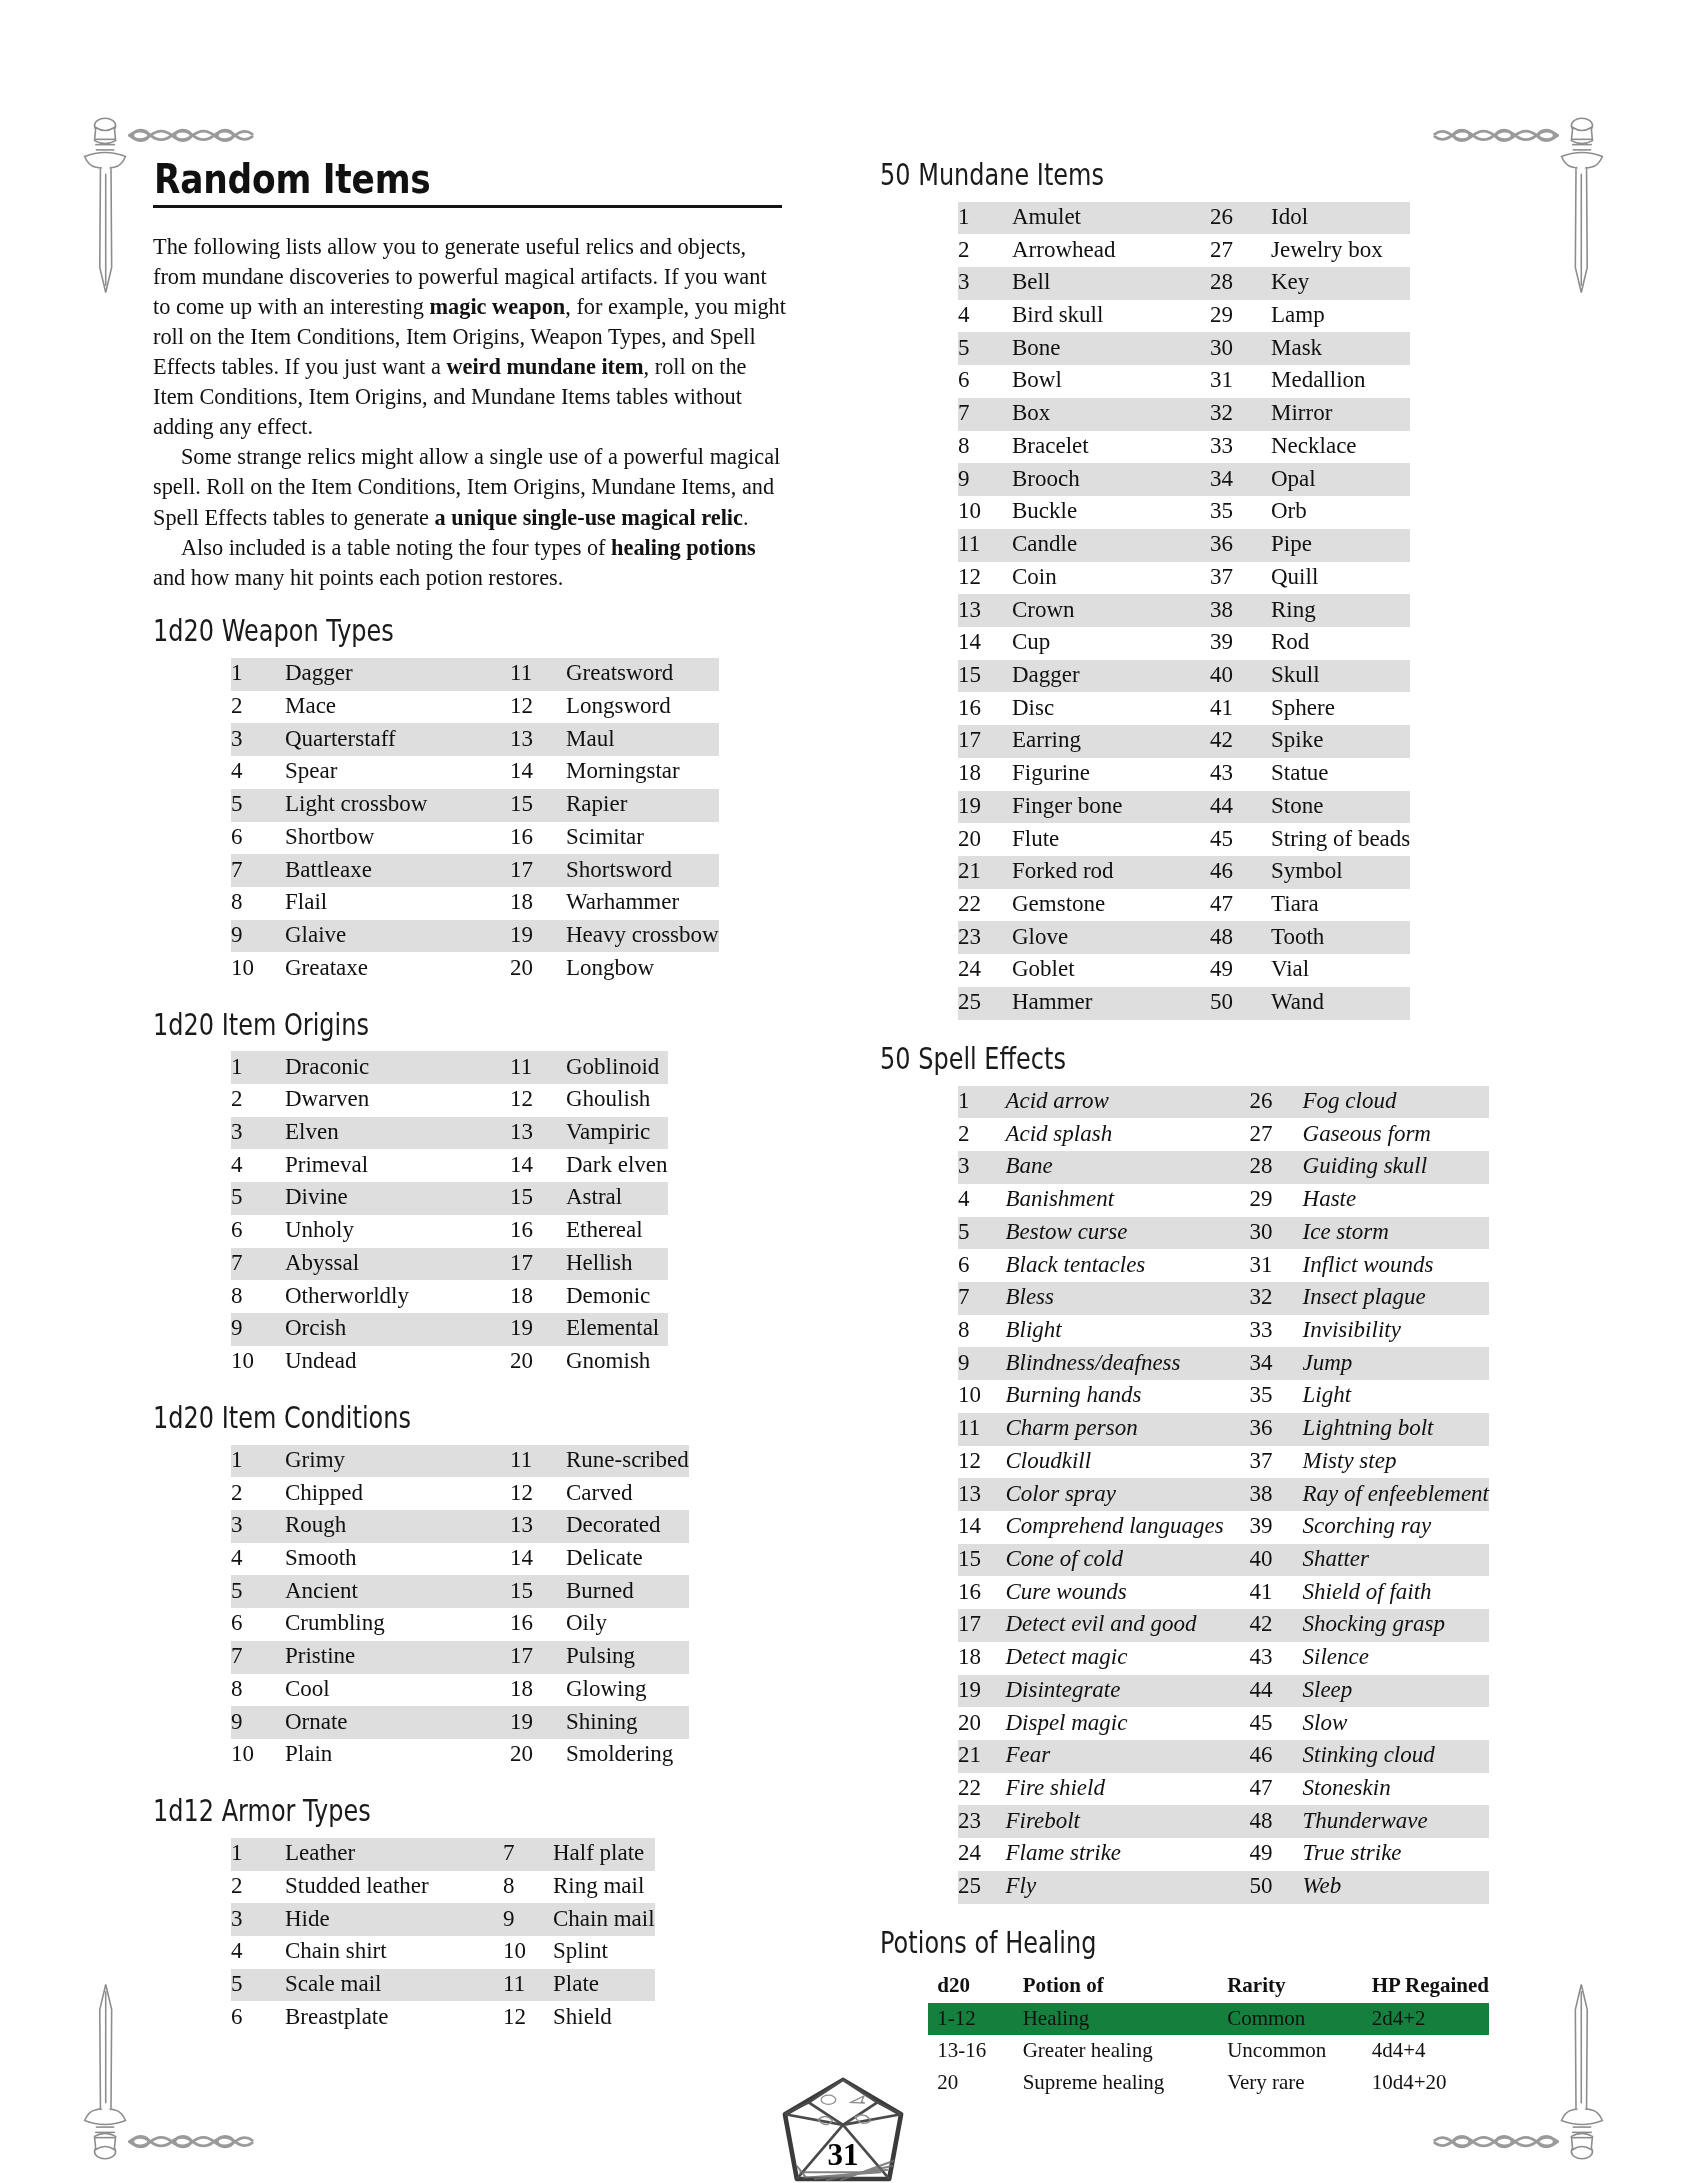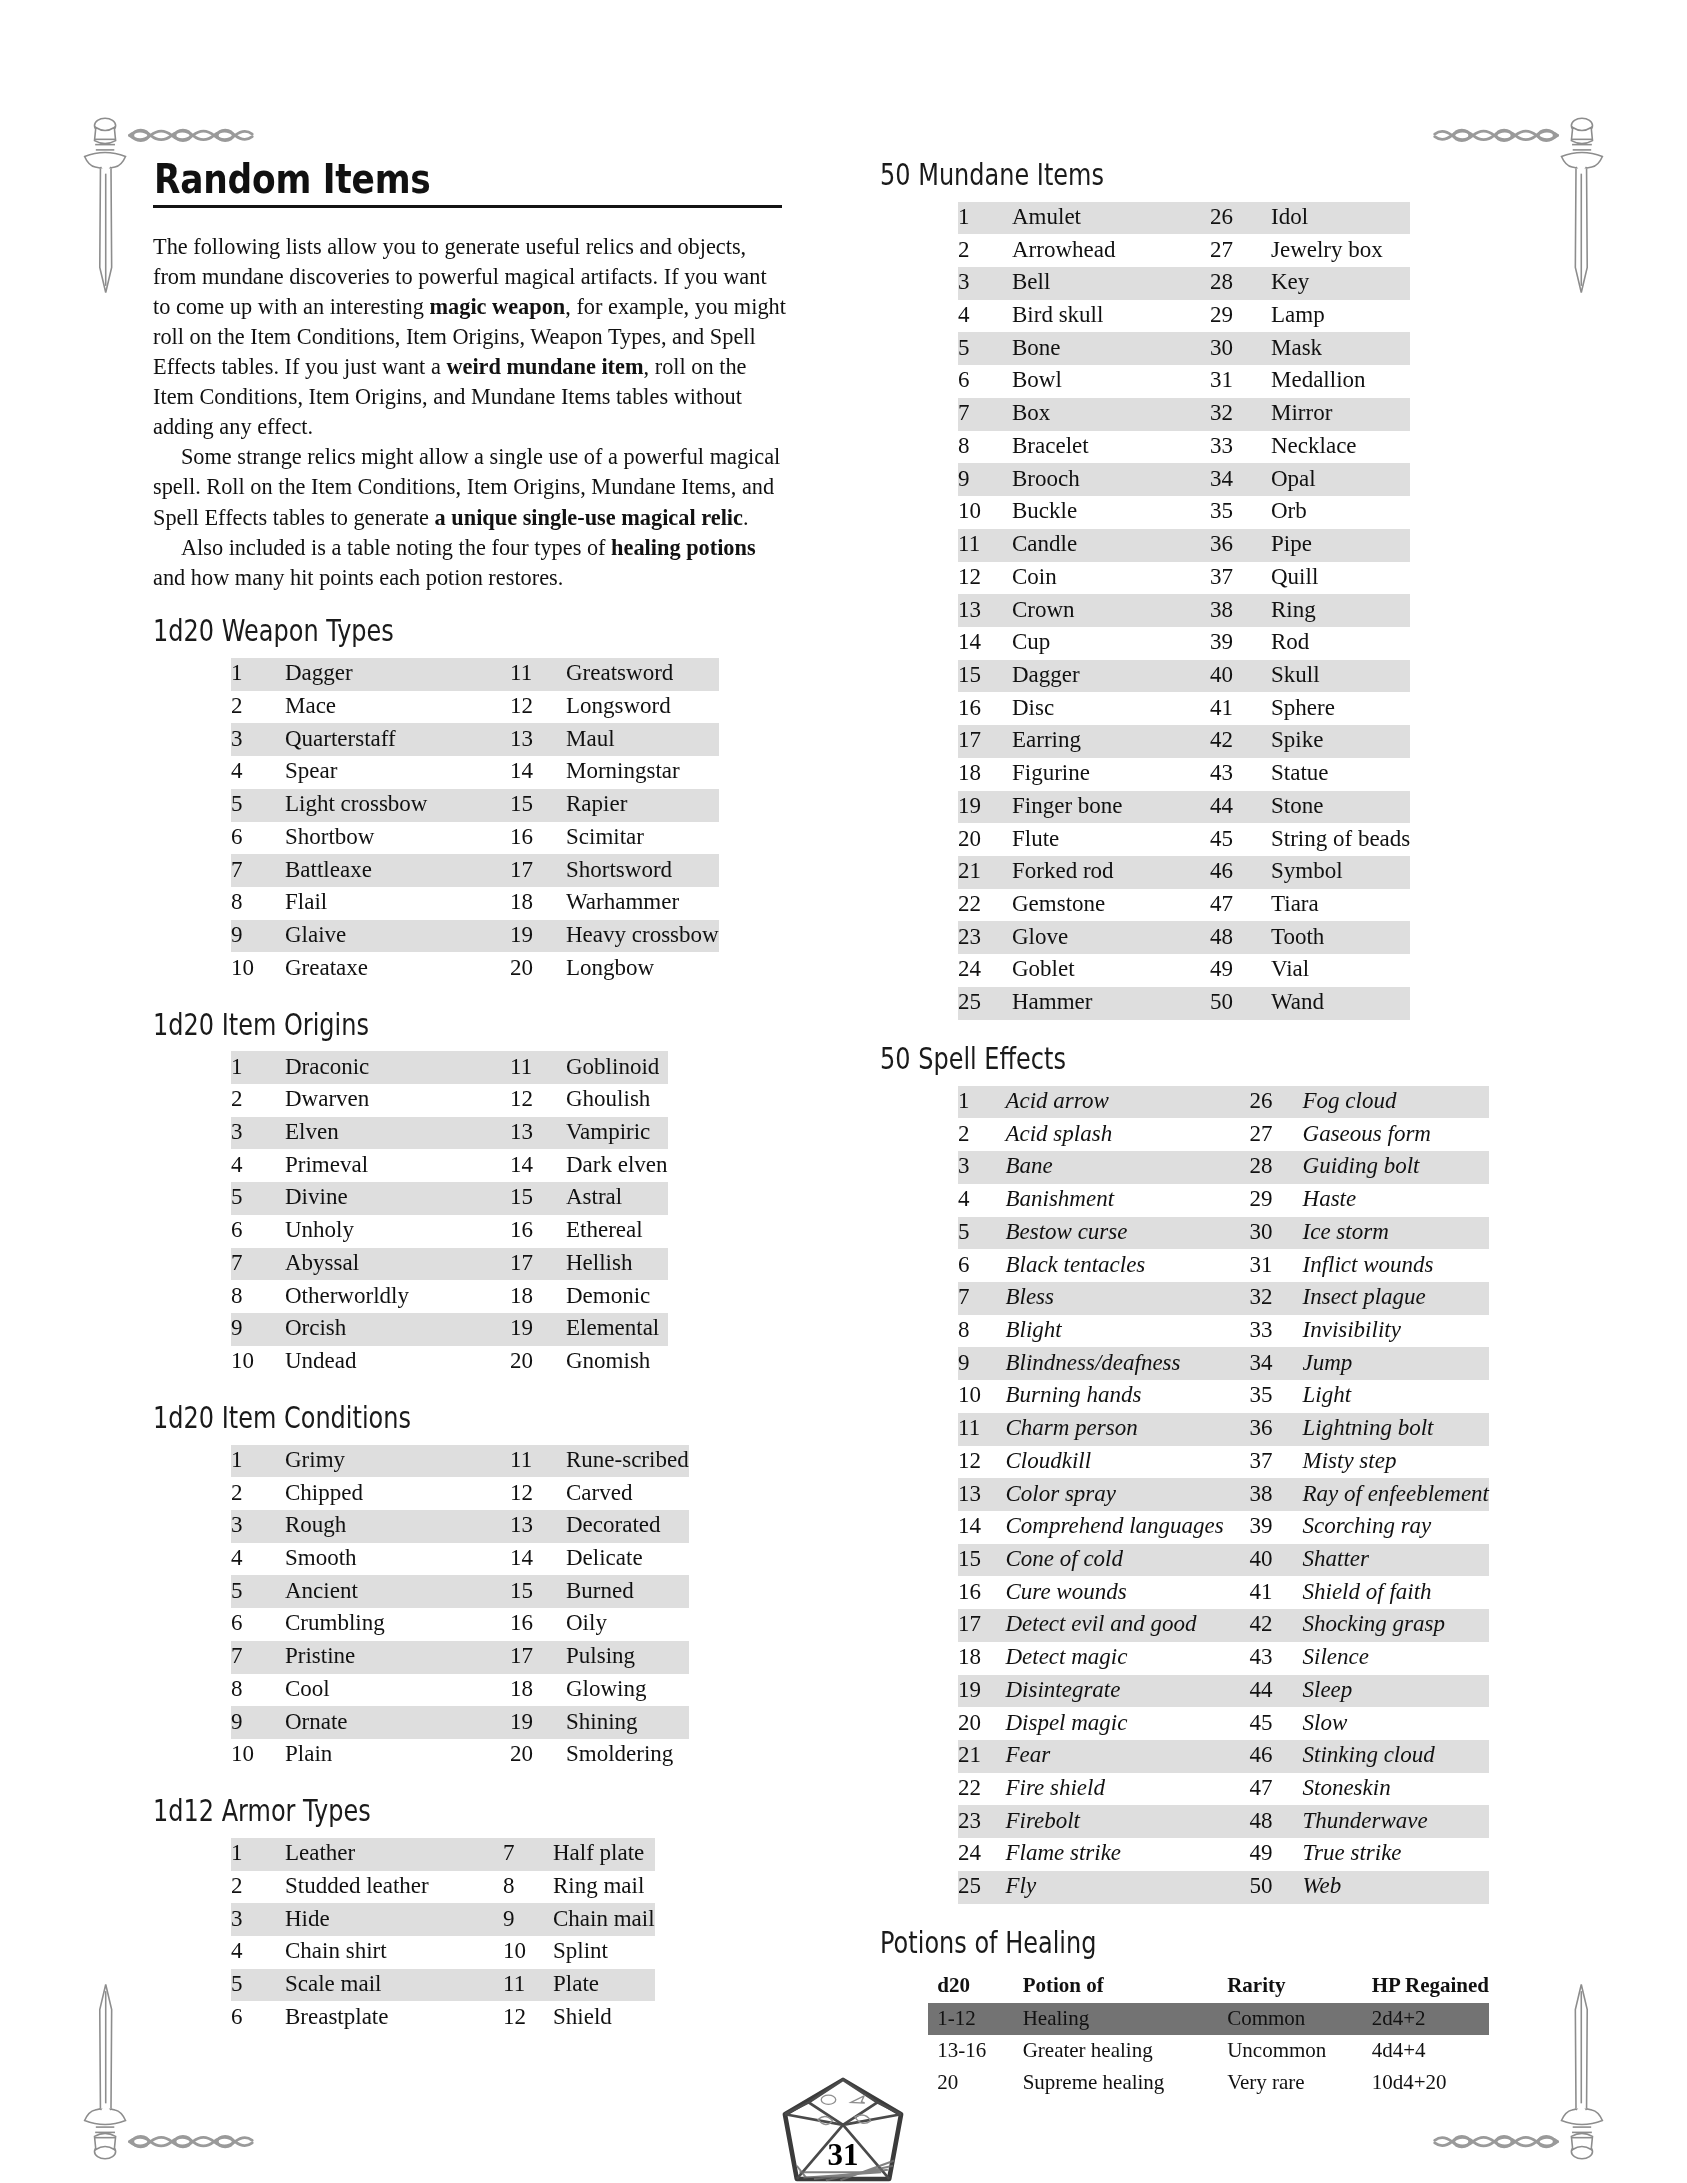--- a/index.html
+++ b/index.html
@@ -120,21 +120,21 @@
     font-weight: bold;
     text-align: left;
     padding: 4px 0 6.6px 0;
     white-space: nowrap;
   }
   table.potions td {
     padding: 4px 0 5.3px 0;
     white-space: nowrap;
     vertical-align: baseline;
   }
-  table.potions tr.shade td { background: #737373; }
+  table.potions tr.shade td { background: #15803d; }
   .p-c0 { width: 99px; padding-left: 9.3px !important; }
   .p-c1 { width: 212px; }
   .p-c2 { width: 150px; }
   .p-c3 { padding-right: 14.6px; }
 
   
   .page-die {
     position: absolute;
     left: 777px;
     bottom: 18.5px;
@@ -669,21 +669,21 @@
           <tr>
             <td class="num">2</td>
             <td class="val">Acid splash</td>
             <td class="num2">27</td>
             <td class="val2">Gaseous form</td>
           </tr>
           <tr class="shade">
             <td class="num">3</td>
             <td class="val">Bane</td>
             <td class="num2">28</td>
-            <td class="val2">Guiding bolt</td>
+            <td class="val2">Guiding skull</td>
           </tr>
           <tr>
             <td class="num">4</td>
             <td class="val">Banishment</td>
             <td class="num2">29</td>
             <td class="val2">Haste</td>
           </tr>
           <tr class="shade">
             <td class="num">5</td>
             <td class="val">Bestow curse</td>

